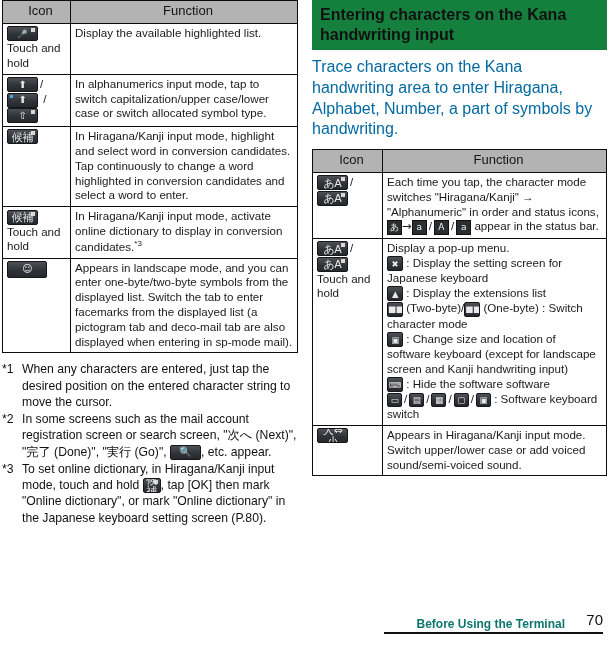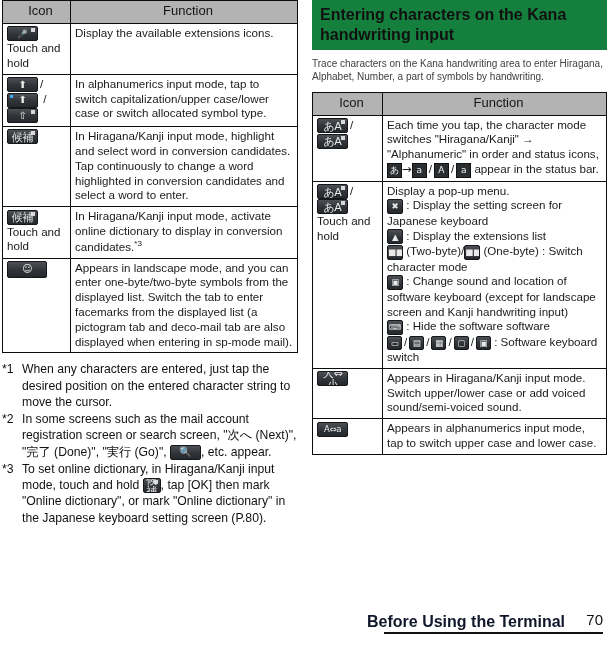--- a/index.html
+++ b/index.html
@@ -122,24 +122,24 @@
   .sec-head {
     background: #15803d;
     color: #111;
     font-weight: bold;
     font-size: 16px;
     line-height: 1.22;
     padding: 5px 8px 6px 8px;
     box-sizing: border-box;
   }
   .intro {
-    font-size: 10px;
+    font-size: 16px;
     line-height: 1.3;
     margin: 7px 4px 9px 0;
-    color: #404040;
+    color: #0369a1;
   }
 
   
   .notes {
     margin-top: 8px;
     font-size: 12.2px;
     line-height: 1.33;
     color: #111;
   }
   .note {
@@ -156,23 +156,23 @@
   
   .footer {
     position: absolute;
     left: 0; bottom: 6px;
     width: 609px;
     height: 28px;
   }
   .footer .ftitle {
     position: absolute;
     right: 44px; bottom: 8px;
-    font-size: 16px;
+    font-size: 12px;
     font-weight: bold;
-    color: #0f172a;
+    color: #0f766e;
   }
   .footer .fnum {
     position: absolute;
     right: 6px; bottom: 11px;
     font-size: 15px;
     color: #111;
   }
   .footer .frule {
     position: absolute;
     right: 6px; bottom: 5px;
@@ -201,21 +201,21 @@
       </thead>
       <tbody>
 
         <tr>
           <td class="cell-icon">
             <span class="key med">
               <span class="g">🎤</span><span class="sq-w"></span>
             </span>
             <div class="bold-label">Touch and hold</div>
           </td>
-          <td>Display the available extensions icons.</td>
+          <td>Display the available highlighted list.</td>
         </tr>
 
         <tr>
           <td class="cell-icon">
             <span class="key med"><span class="g big">⬆</span></span><span class="sep">/</span><span class="key med"><span class="dot"></span><span class="g big">⬆</span></span>
             <span class="sep">/</span><span class="key med"><span class="sq-w"></span><span class="g big">⇧</span></span>
           </td>
           <td>In alphanumerics input mode, tap to switch capitalization/upper case/lower case or switch allocated symbol type.</td>
         </tr>
 
@@ -291,39 +291,33 @@
         <tr>
           <td class="cell-icon">
             <span class="key med"><span class="sq-w"></span><span class="g jp">あA</span></span><span class="sep">/</span><span class="key med"><span class="sq-w"></span><span class="g jp">あA</span></span>
             <div class="bold-label">Touch and hold</div>
           </td>
           <td>
             <div>Display a pop-up menu.</div>
             <div><span class="key sq"><span class="g">✖</span></span> <span>: Display the setting screen for Japanese keyboard</span></div>
             <div><span class="key sq"><span class="g">▲</span></span> <span>: Display the extensions list</span></div>
             <div><span class="key sq"><span class="g">■■</span></span> <span>(Two-byte)/</span><span class="key sq"><span class="g">■■</span></span> <span>(One-byte) : Switch character mode</span></div>
-            <div><span class="key sq"><span class="g">▣</span></span> <span>: Change sound and location of software keyboard (except for landscape screen and Kanji handwriting input)</span></div>
+            <div><span class="key sq"><span class="g">▣</span></span> <span>: Change size and location of software keyboard (except for landscape screen and Kanji handwriting input)</span></div>
             <div><span class="key sq"><span class="g">⌨</span></span> <span>: Hide the software software</span></div>
             <div><span class="key tiny"><span class="g">▭</span></span><span class="sep">/</span><span class="key tiny"><span class="g">▤</span></span><span class="sep">/</span><span class="key tiny"><span class="g">▦</span></span><span class="sep">/</span><span class="key tiny"><span class="g">▢</span></span><span class="sep">/</span><span class="key tiny"><span class="g">▣</span></span> <span>: Software keyboard switch</span></div>
           </td>
         </tr>
 
         <tr>
           <td class="cell-icon">
             <span class="key med"><span class="g jp">大⇔小</span></span>
           </td>
           <td>Appears in Hiragana/Kanji input mode. Switch upper/lower case or add voiced sound/semi-voiced sound.</td>
         </tr>
 
-        <tr>
-          <td class="cell-icon">
-            <span class="key med"><span class="g">A⇔a</span></span>
-          </td>
-          <td>Appears in alphanumerics input mode, tap to switch upper case and lower case.</td>
-        </tr>
       </tbody>
     </table>
   </div>
 
   <div class="footer">
     <div class="ftitle">Before Using the Terminal</div>
     <div class="fnum">70</div>
     <div class="frule"></div>
   </div>
 

